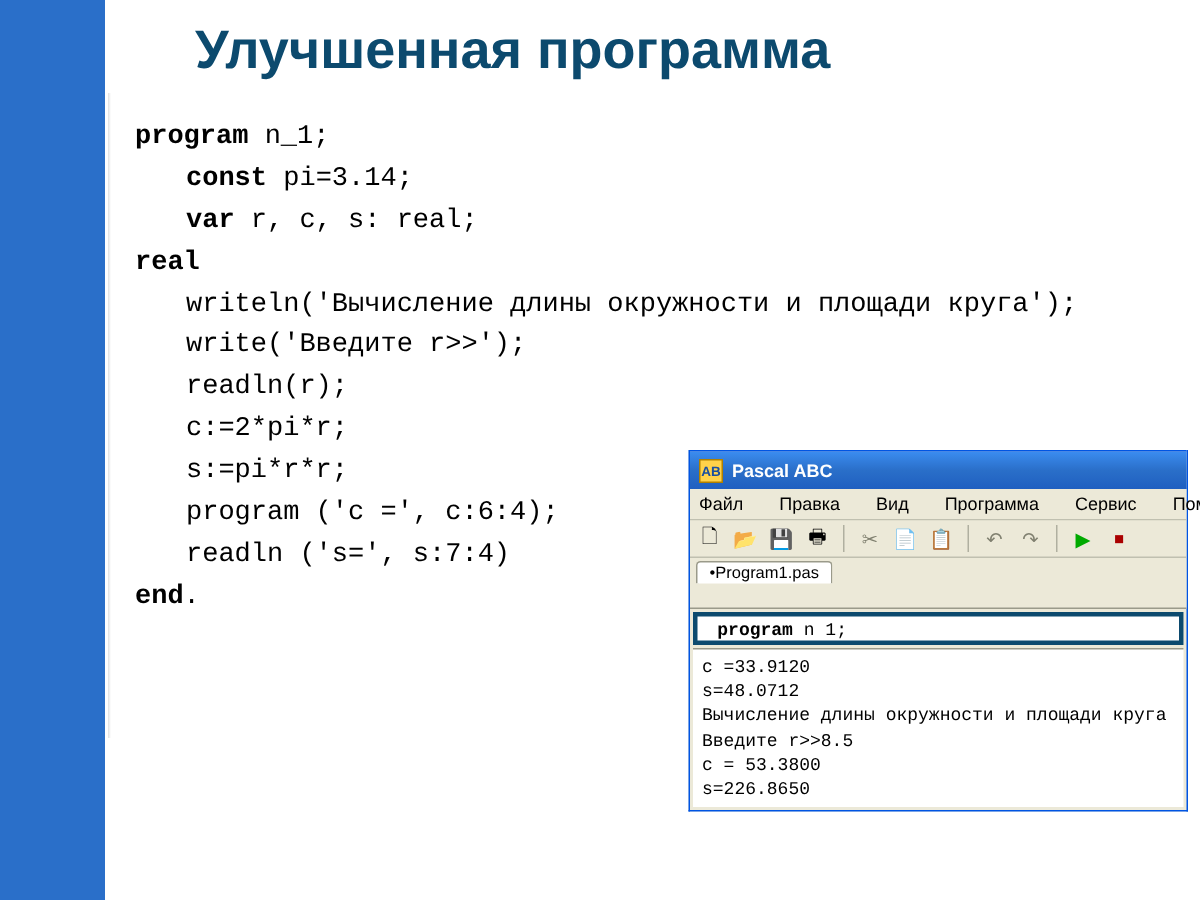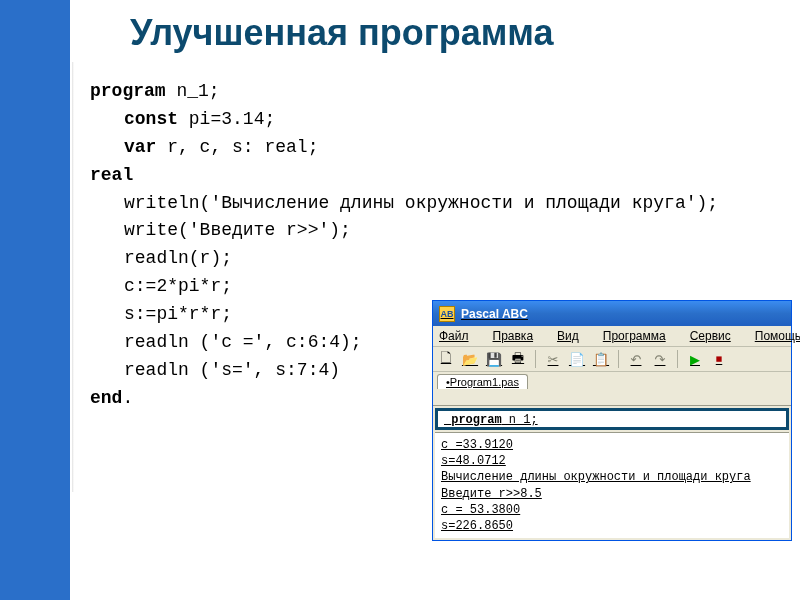--- a/index.html
+++ b/index.html
@@ -38,28 +38,27 @@
   }
   .code-block .indent1 { padding-left: 34px; display: block; }
   .code-block .kw { font-weight: bold; }
   .code-block > div { white-space: pre; }
 
   
   .window {
     position: absolute;
     right: 8px;
     top: 300px;
-    width: 360px;
+    width: 333px;
     background: #ece9d8;
     border: 1px solid #0054e3;
     border-top: none;
     font-family: Tahoma, sans-serif;
     font-size: 12px;
     color: #000;
-    text-decoration: underline;
   }
   .titlebar {
     height: 26px;
     background: linear-gradient(to bottom, #3b8cf0 0%, #2a6fc9 50%, #1f5fc0 100%);
     display: flex;
     align-items: center;
     padding: 0 6px;
     color: #fff;
     font-weight: bold;
     border-top: 1px solid #0054e3;
@@ -153,21 +152,21 @@
 <div class="code-block">
   <div><span class="kw">program</span><span> n_1;</span></div>
   <div class="indent1"><span class="kw">const</span><span> pi=3.14;</span></div>
   <div class="indent1"><span class="kw">var</span><span> r, c, s: real;</span></div>
   <div><span class="kw">real</span></div>
   <div class="indent1">writeln('Вычисление длины окружности и площади круга');</div>
   <div class="indent1">write('Введите r&gt;&gt;');</div>
   <div class="indent1">readln(r);</div>
   <div class="indent1">c:=2*pi*r;</div>
   <div class="indent1">s:=pi*r*r;</div>
-  <div class="indent1">readln ('c =', c:6:4);</div>
+  <div class="indent1">program ('c =', c:6:4);</div>
   <div class="indent1">readln ('s=', s:7:4)</div>
   <div><span class="kw">end</span><span>.</span></div>
 </div>
 
 <div class="window">
   <div class="titlebar">
     <div class="tb-icon">AB</div>
     <span>Pascal ABC</span>
   </div>
   <div class="menubar">

